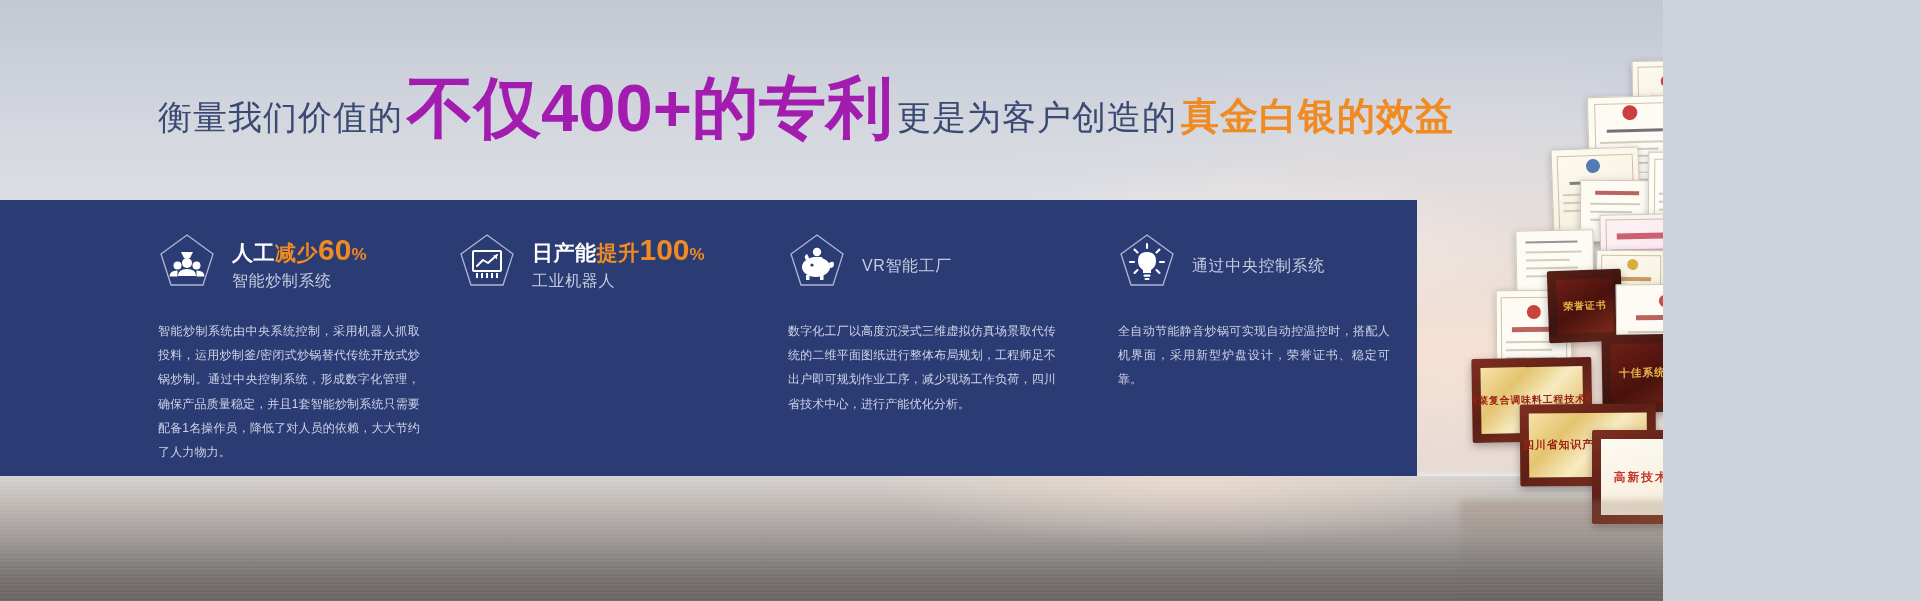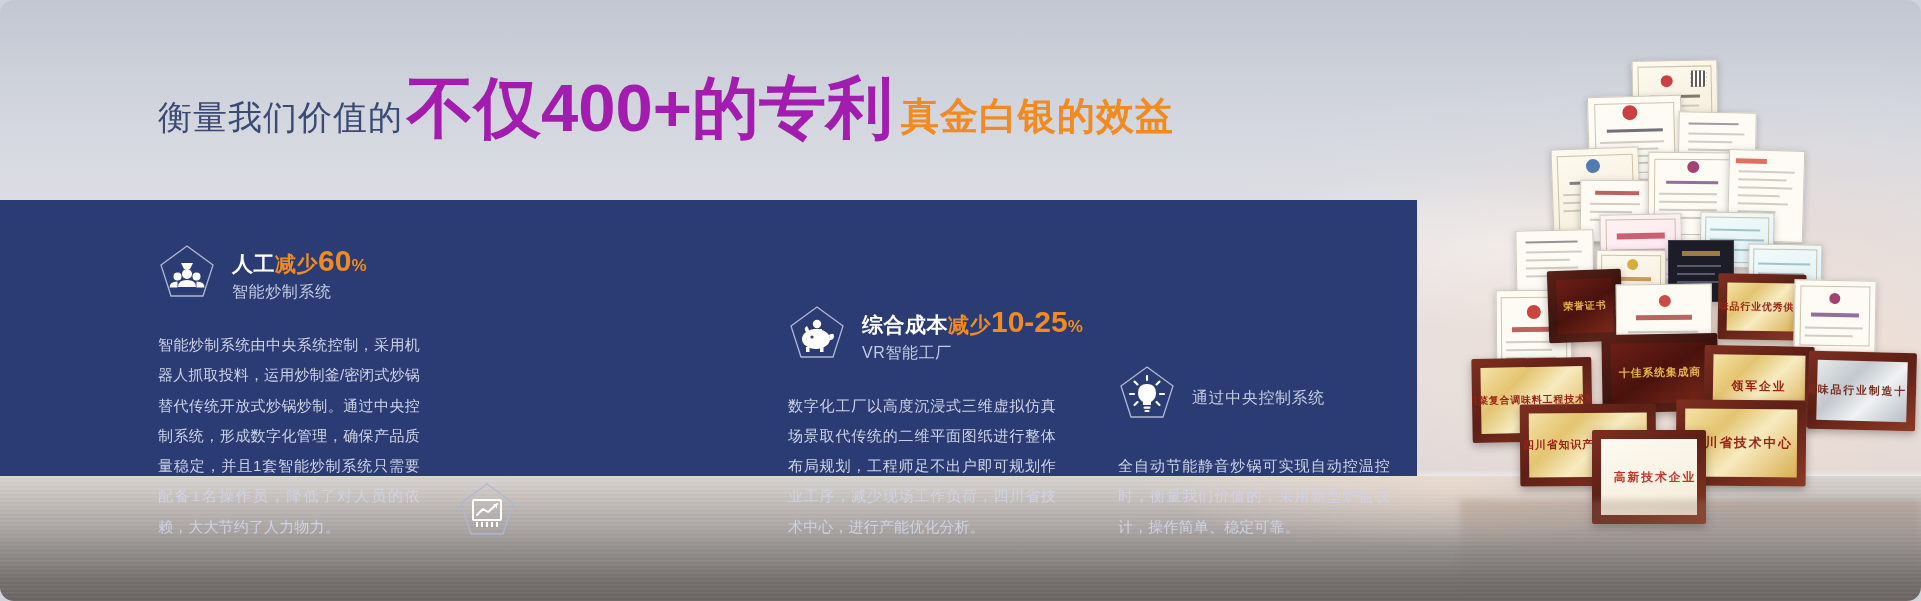--- a/index.html
+++ b/index.html
@@ -7,24 +7,23 @@
   body {
     width: 1921px;
     height: 601px;
     overflow: hidden;
     font-family: "Liberation Sans", "DejaVu Sans", sans-serif;
     background: #cfd3dc;
   }
 
   .stage {
     position: relative;
-    width: 1921px;
+    width: 1663px;
     height: 601px;
     overflow: hidden;
-    border-radius: 14px;
   }
 
   
   .bg-sky {
     position: absolute;
     left: 0; top: 0;
     width: 1921px; height: 482px;
     background:
       linear-gradient(180deg,
         #c3c7d2 0%,
@@ -148,24 +147,23 @@
   .panel-inner {
     position: absolute;
     left: 158px;
     top: 0;
     width: 1259px;
     height: 276px;
   }
 
   .features {
     position: absolute;
-    left: 0; top: 12px;
+    left: 0; top: 1px;
     width: 1259px;
     display: flex;
-    align-items: flex-end;
   }
   .feature {
     width: 300px;
     padding-right: 20px;
   }
   .feature:nth-child(2) { width: 330px; }
   .feature:nth-child(3) { width: 330px; }
   .feature:nth-child(4) { width: 299px; }
 
   .feat-head {
@@ -208,21 +206,21 @@
     margin-top: 7px;
     font-size: 16px;
     color: #c4cbe0;
     letter-spacing: .6px;
     line-height: 1.1;
     white-space: nowrap;
   }
 
   .feat-body {
     margin-top: 26px;
-    font-size: 15px;
+    font-size: 12px;
     line-height: 2.02;
     color: #cdd3e5;
     width: 262px;
     letter-spacing: .15px;
     text-align: justify;
   }
   .feature:nth-child(2) .feat-body,
   .feature:nth-child(3) .feat-body { width: 268px; }
   .feature:nth-child(4) .feat-body { width: 272px; }
 
@@ -334,20 +332,21 @@
   <div class="bg-sky-warm"></div>
   <div class="bg-sky-cloud"></div>
   <div class="bg-horizon"></div>
   <div class="bg-floor"></div>
   <div class="bg-floor-sheen"></div>
   <div class="bg-floor-glow"></div>
 
   <div class="headline">
     <span class="hl-lead">衡量我们价值的</span>
     <span class="hl-big">不仅400+的专利</span>
+    <span class="hl-tail">更是为客户创造的</span>
     <span class="hl-accent">真金白银的效益</span>
   </div>
 
   <div class="panel">
     <div class="panel-inner">
       <div class="features">
 
         <div class="feature">
           <div class="feat-head">
             <div class="pent">
@@ -378,40 +377,43 @@
                 <rect x="15" y="19" width="28" height="20" rx="1" fill="none" stroke="#ffffff" stroke-width="2"></rect>
                 <polyline points="19,34 25,28 30,31 39,23" fill="none" stroke="#ffffff" stroke-width="2" stroke-linecap="round" stroke-linejoin="round"></polyline>
                 <polygon points="39,23 39,27.5 35,23.5" fill="#ffffff"></polygon>
                 <rect x="18" y="41" width="2" height="5" fill="#ffffff"></rect>
                 <rect x="23" y="41" width="2" height="5" fill="#ffffff"></rect>
                 <rect x="28" y="41" width="2" height="5" fill="#ffffff"></rect>
                 <rect x="33" y="41" width="2" height="5" fill="#ffffff"></rect>
                 <rect x="38" y="41" width="2" height="5" fill="#ffffff"></rect>
               </svg>
             </div>
+            <div class="feat-text">
+              <div class="feat-title"><span>日产能</span><span class="em">提升</span><span class="num">100</span><span class="pct">%</span></div>
+              <div class="feat-sub">工业机器人</div>
+            </div>
           </div>
         </div>
 
         <div class="feature">
           <div class="feat-head">
             <div class="pent">
               <svg width="58" height="58" viewBox="0 0 58 58">
                 <polygon points="29,3 55,22 45,53 13,53 3,22" fill="none" stroke="#aeb7d2" stroke-width="1.3"></polygon>
                 <ellipse cx="28" cy="35" rx="14" ry="10" fill="#ffffff"></ellipse>
                 <path d="M41,31 q5,-3 5,1 q0,4 -4,4 z" fill="#ffffff"></path>
                 <circle cx="24" cy="33" r="1.6" fill="#2b3b74"></circle>
                 <rect x="18" y="43" width="3.5" height="5" fill="#ffffff"></rect>
                 <rect x="32" y="43" width="3.5" height="5" fill="#ffffff"></rect>
                 <rect x="25" y="25" width="9" height="2.4" fill="#ffffff"></rect>
                 <circle cx="29" cy="20" r="4.2" fill="#ffffff"></circle>
                 <path d="M18,28 q-3,-4 1,-6 q2,3 2,5 z" fill="#ffffff"></path>
               </svg>
             </div>
             <div class="feat-text">
-              <div class="feat-title"><span>综合成本</span><span class="em">减少</span><span class="num">10-25</span><span class="pct">%</span></div>
               <div class="feat-sub">VR智能工厂</div>
             </div>
           </div>
           <div class="feat-body">数字化工厂以高度沉浸式三维虚拟仿真场景取代传统的二维平面图纸进行整体布局规划，工程师足不出户即可规划作业工序，减少现场工作负荷，四川省技术中心，进行产能优化分析。</div>
         </div>
 
         <div class="feature">
           <div class="feat-head">
             <div class="pent">
               <svg width="58" height="58" viewBox="0 0 58 58">
@@ -427,21 +429,21 @@
                   <line x1="46" y1="30" x2="42" y2="30"></line>
                   <line x1="16.5" y1="41" x2="19.5" y2="38"></line>
                   <line x1="41.5" y1="41" x2="38.5" y2="38"></line>
                 </g>
               </svg>
             </div>
             <div class="feat-text">
               <div class="feat-sub">通过中央控制系统</div>
             </div>
           </div>
-          <div class="feat-body">全自动节能静音炒锅可实现自动控温控时，衡量我们价值的，采用新型炉盘设计，操作简单、稳定可靠。</div>
+          <div class="feat-body">全自动节能静音炒锅可实现自动控温控时，搭配人机界面，采用新型炉盘设计，荣誉证书、稳定可靠。</div>
         </div>
 
       </div>
     </div>
   </div>
 
   <div class="certs">
 
     <div class="cert inner-frame cream" style="left:172px; top:8px; width:86px; height:74px; transform:rotate(-1deg);">
       <div class="seal" style="left:28px; top:14px; width:12px; height:12px;"></div>

